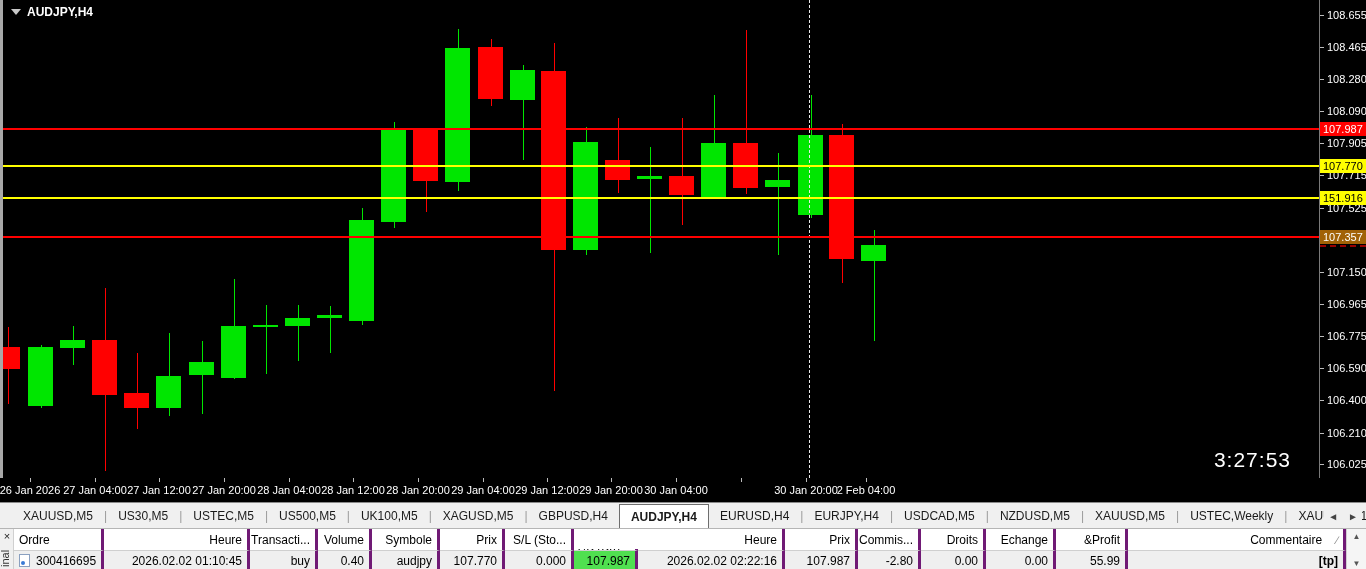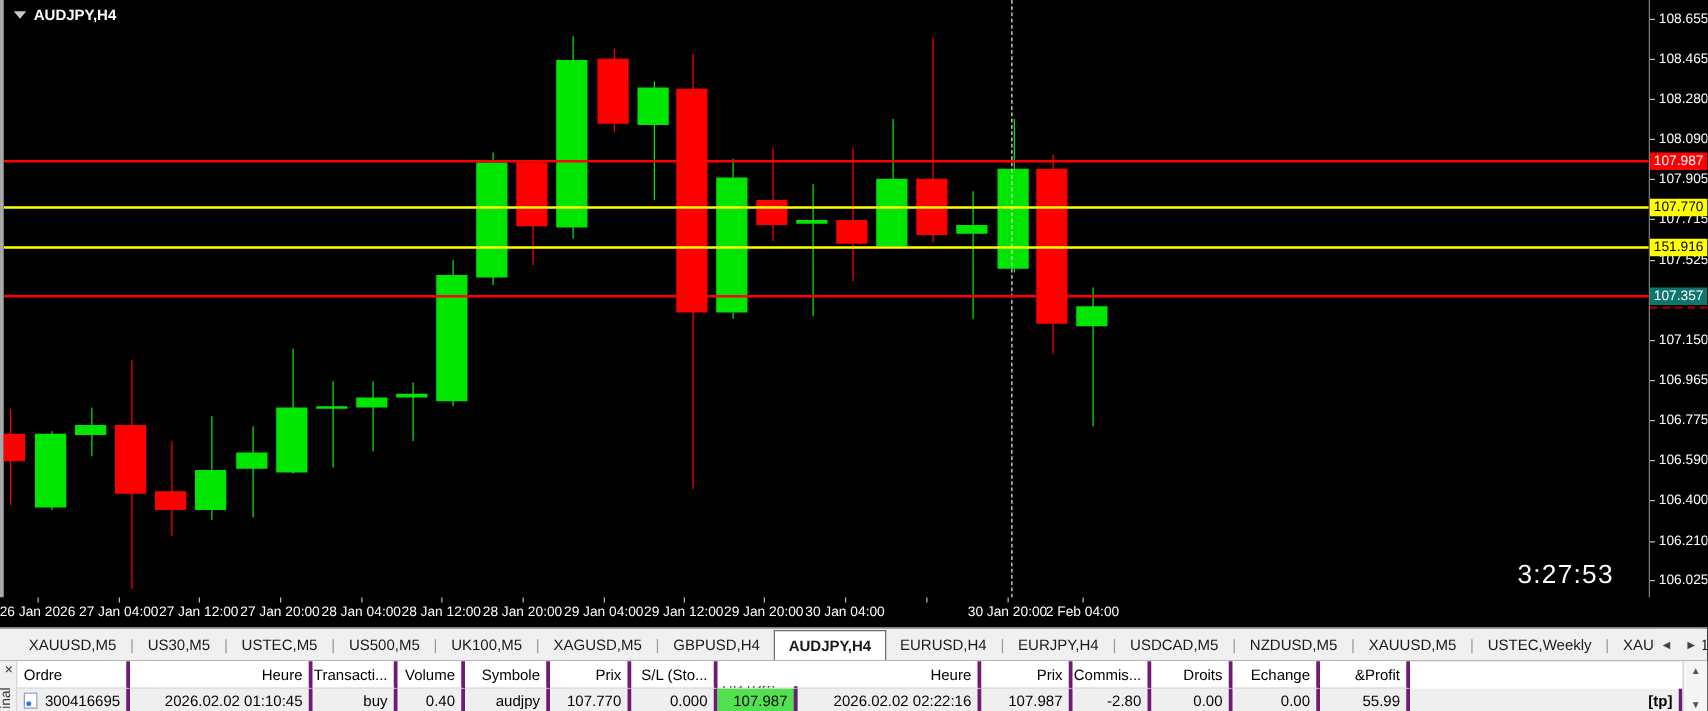--- a/index.html
+++ b/index.html
@@ -197,21 +197,21 @@
       <div class="hline" style="top: 236px; background: rgb(255, 0, 0);"></div>
     </div>
   <div id="vsep" style="left: 806px;"></div>
   <div id="clock">3:27:53</div>
 </div>
 
 <div id="price-axis">
     <div class="ytag" style="top: 122.2px; background: rgb(255, 0, 0); color: rgb(255, 255, 255);">107.987</div>
     <div class="ytag" style="top: 159.3px; background: rgb(255, 255, 0); color: rgb(0, 0, 0);">107.770</div>
     <div class="ytag" style="top: 190.5px; background: rgb(255, 255, 0); color: rgb(0, 0, 0);">151.916</div>
-    <div class="ytag" style="top: 230px; background: #0f766e; color: rgb(255, 255, 255);">107.357</div>
+    <div class="ytag" style="top: 230px; background: #a16207; color: rgb(255, 255, 255);">107.357</div>
     <div id="partial-dash" style="top: 245px; border-top-color: rgb(153, 0, 0);"></div>
     <div class="ylab" style="top: 8.5px;"><span class="tick"></span>108.655</div>
     <div class="ylab" style="top: 41px;"><span class="tick"></span>108.465</div>
     <div class="ylab" style="top: 72.6px;"><span class="tick"></span>108.280</div>
     <div class="ylab" style="top: 105.1px;"><span class="tick"></span>108.090</div>
     <div class="ylab" style="top: 136.8px;"><span class="tick"></span>107.905</div>
     <div class="ylab" style="top: 169.2px;"><span class="tick"></span>107.715</div>
     <div class="ylab" style="top: 201.7px;"><span class="tick"></span>107.525</div>
     <div class="ylab" style="top: 265.9px;"><span class="tick"></span>107.150</div>
     <div class="ylab" style="top: 297.5px;"><span class="tick"></span>106.965</div>
@@ -301,20 +301,21 @@
         <div class="cell ar" style="width: 68px; text-align: right;">Symbole</div>
         <div class="cell ar" style="width: 65px;">Prix</div>
         <div class="cell ar" style="width: 69px;">S/L (Sto...</div>
         <div class="cell ar" style="width: 64px; margin-top: 20px;">T/P (Pre...</div>
         <div class="cell ar" style="width: 147px;">Heure</div>
         <div class="cell ar" style="width: 73px;">Prix</div>
         <div class="cell ar" style="width: 63px;">Commis...</div>
         <div class="cell ar" style="width: 65px;">Droits</div>
         <div class="cell ar" style="width: 70px;">Echange</div>
         <div class="cell ar" style="width: 72px;">&amp;Profit</div>
+        <div class="cell ar" style="width: 218px;">Commentaire<span class="sort-mark">∕</span></div>
       </div>
     <div class="data-row" id="data-row">
         <div class="cell al" style="width: 90px;"><span class="page-icon"></span>300416695</div>
         <div class="cell ar" style="width: 146px;">2026.02.02 01:10:45</div>
         <div class="cell ar" style="width: 68px;">buy</div>
         <div class="cell ar" style="width: 54px;">0.40</div>
         <div class="cell ar" style="width: 68px;">audjpy</div>
         <div class="cell ar" style="width: 65px;">107.770</div>
         <div class="cell ar" style="width: 69px;">0.000</div>
         <div class="cell ar tp-green" style="width: 64px; background: rgb(80, 224, 80);">107.987</div>

